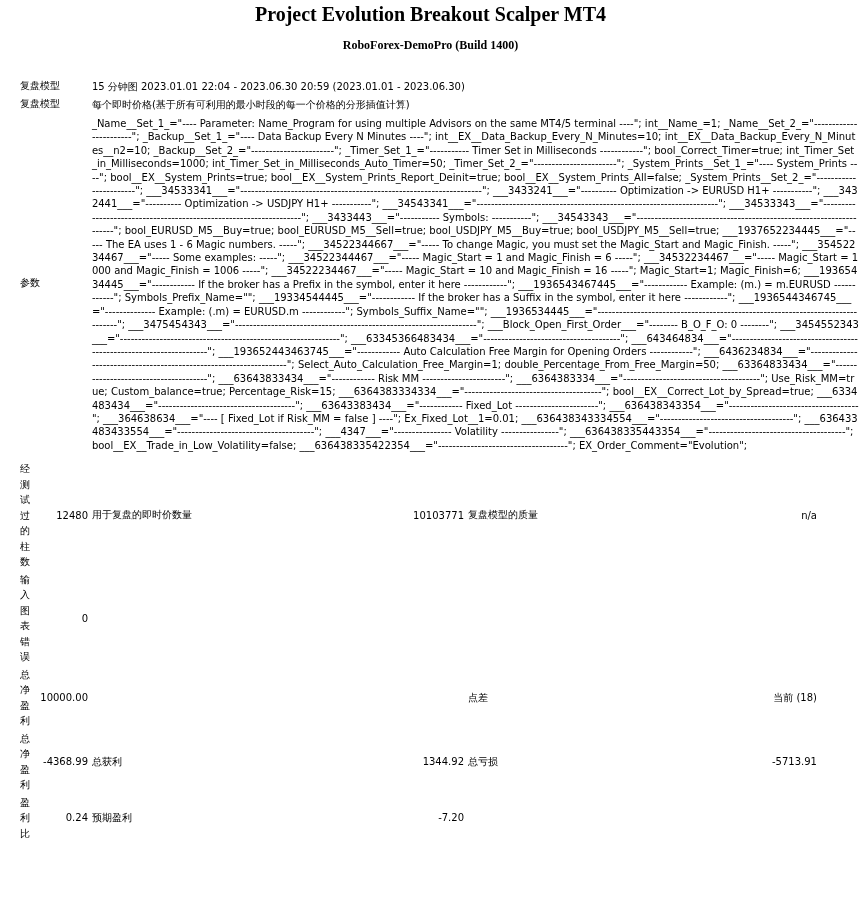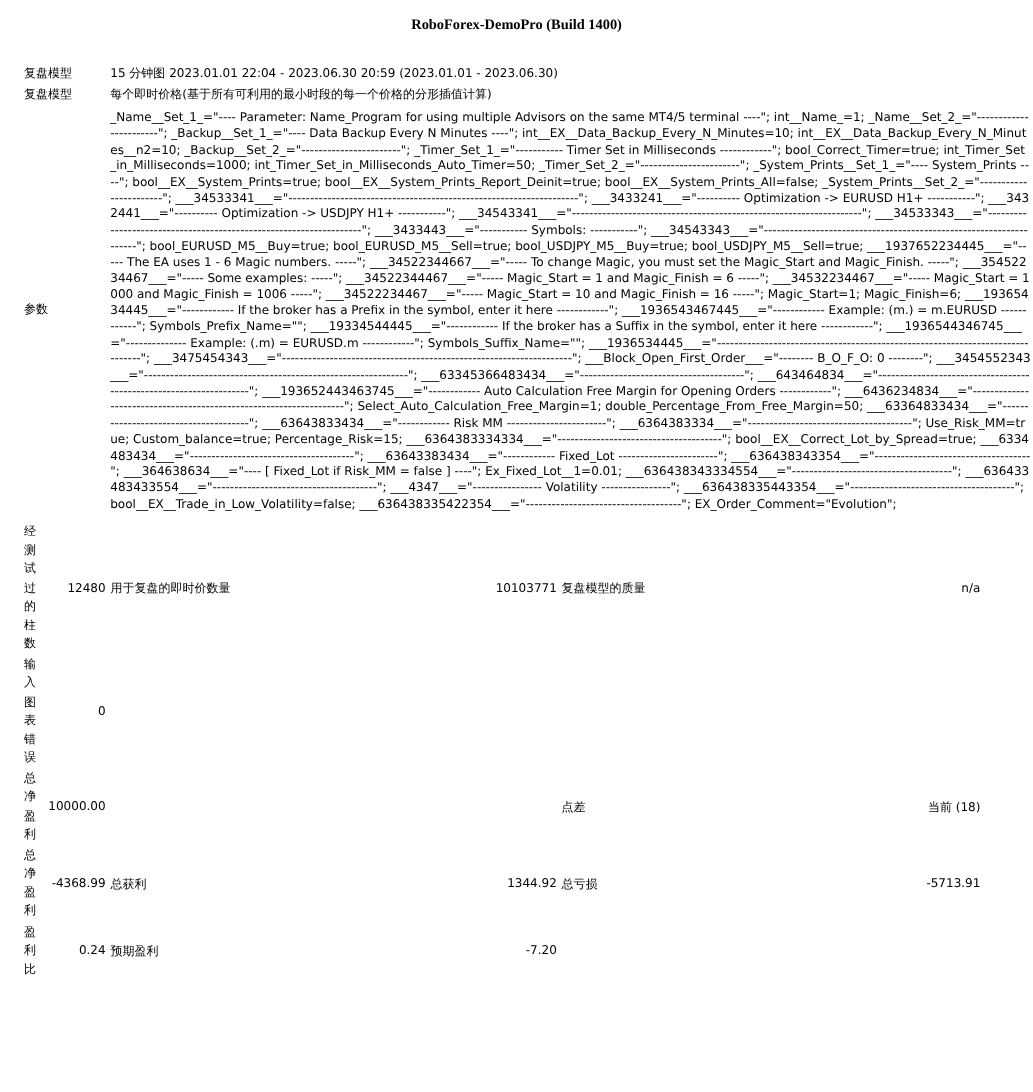--- a/index.html
+++ b/index.html
@@ -21,20 +21,21 @@
   .c1 { width: 52px; margin-left: 27px; }
   .c2 { width: 300px; }
   .c3 { width: 68px; }
   .c4 { width: 300px; }
   .c5 { width: 40px; }
 </style>
 </head>
 <body>
 
 <div class="header">
+  <div class="h2">Project Evolution Breakout Scalper MT4</div>
   <div class="h3">RoboForex-DemoPro (Build 1400)</div>
 </div>
 
 <table class="report">
   <tbody>
   <tr class="row-top">
     <td class="lbl">复盘模型</td>
     <td class="val">15 分钟图 2023.01.01 22:04 - 2023.06.30 20:59 (2023.01.01 - 2023.06.30)</td>
   </tr>
   <tr class="row-top">

